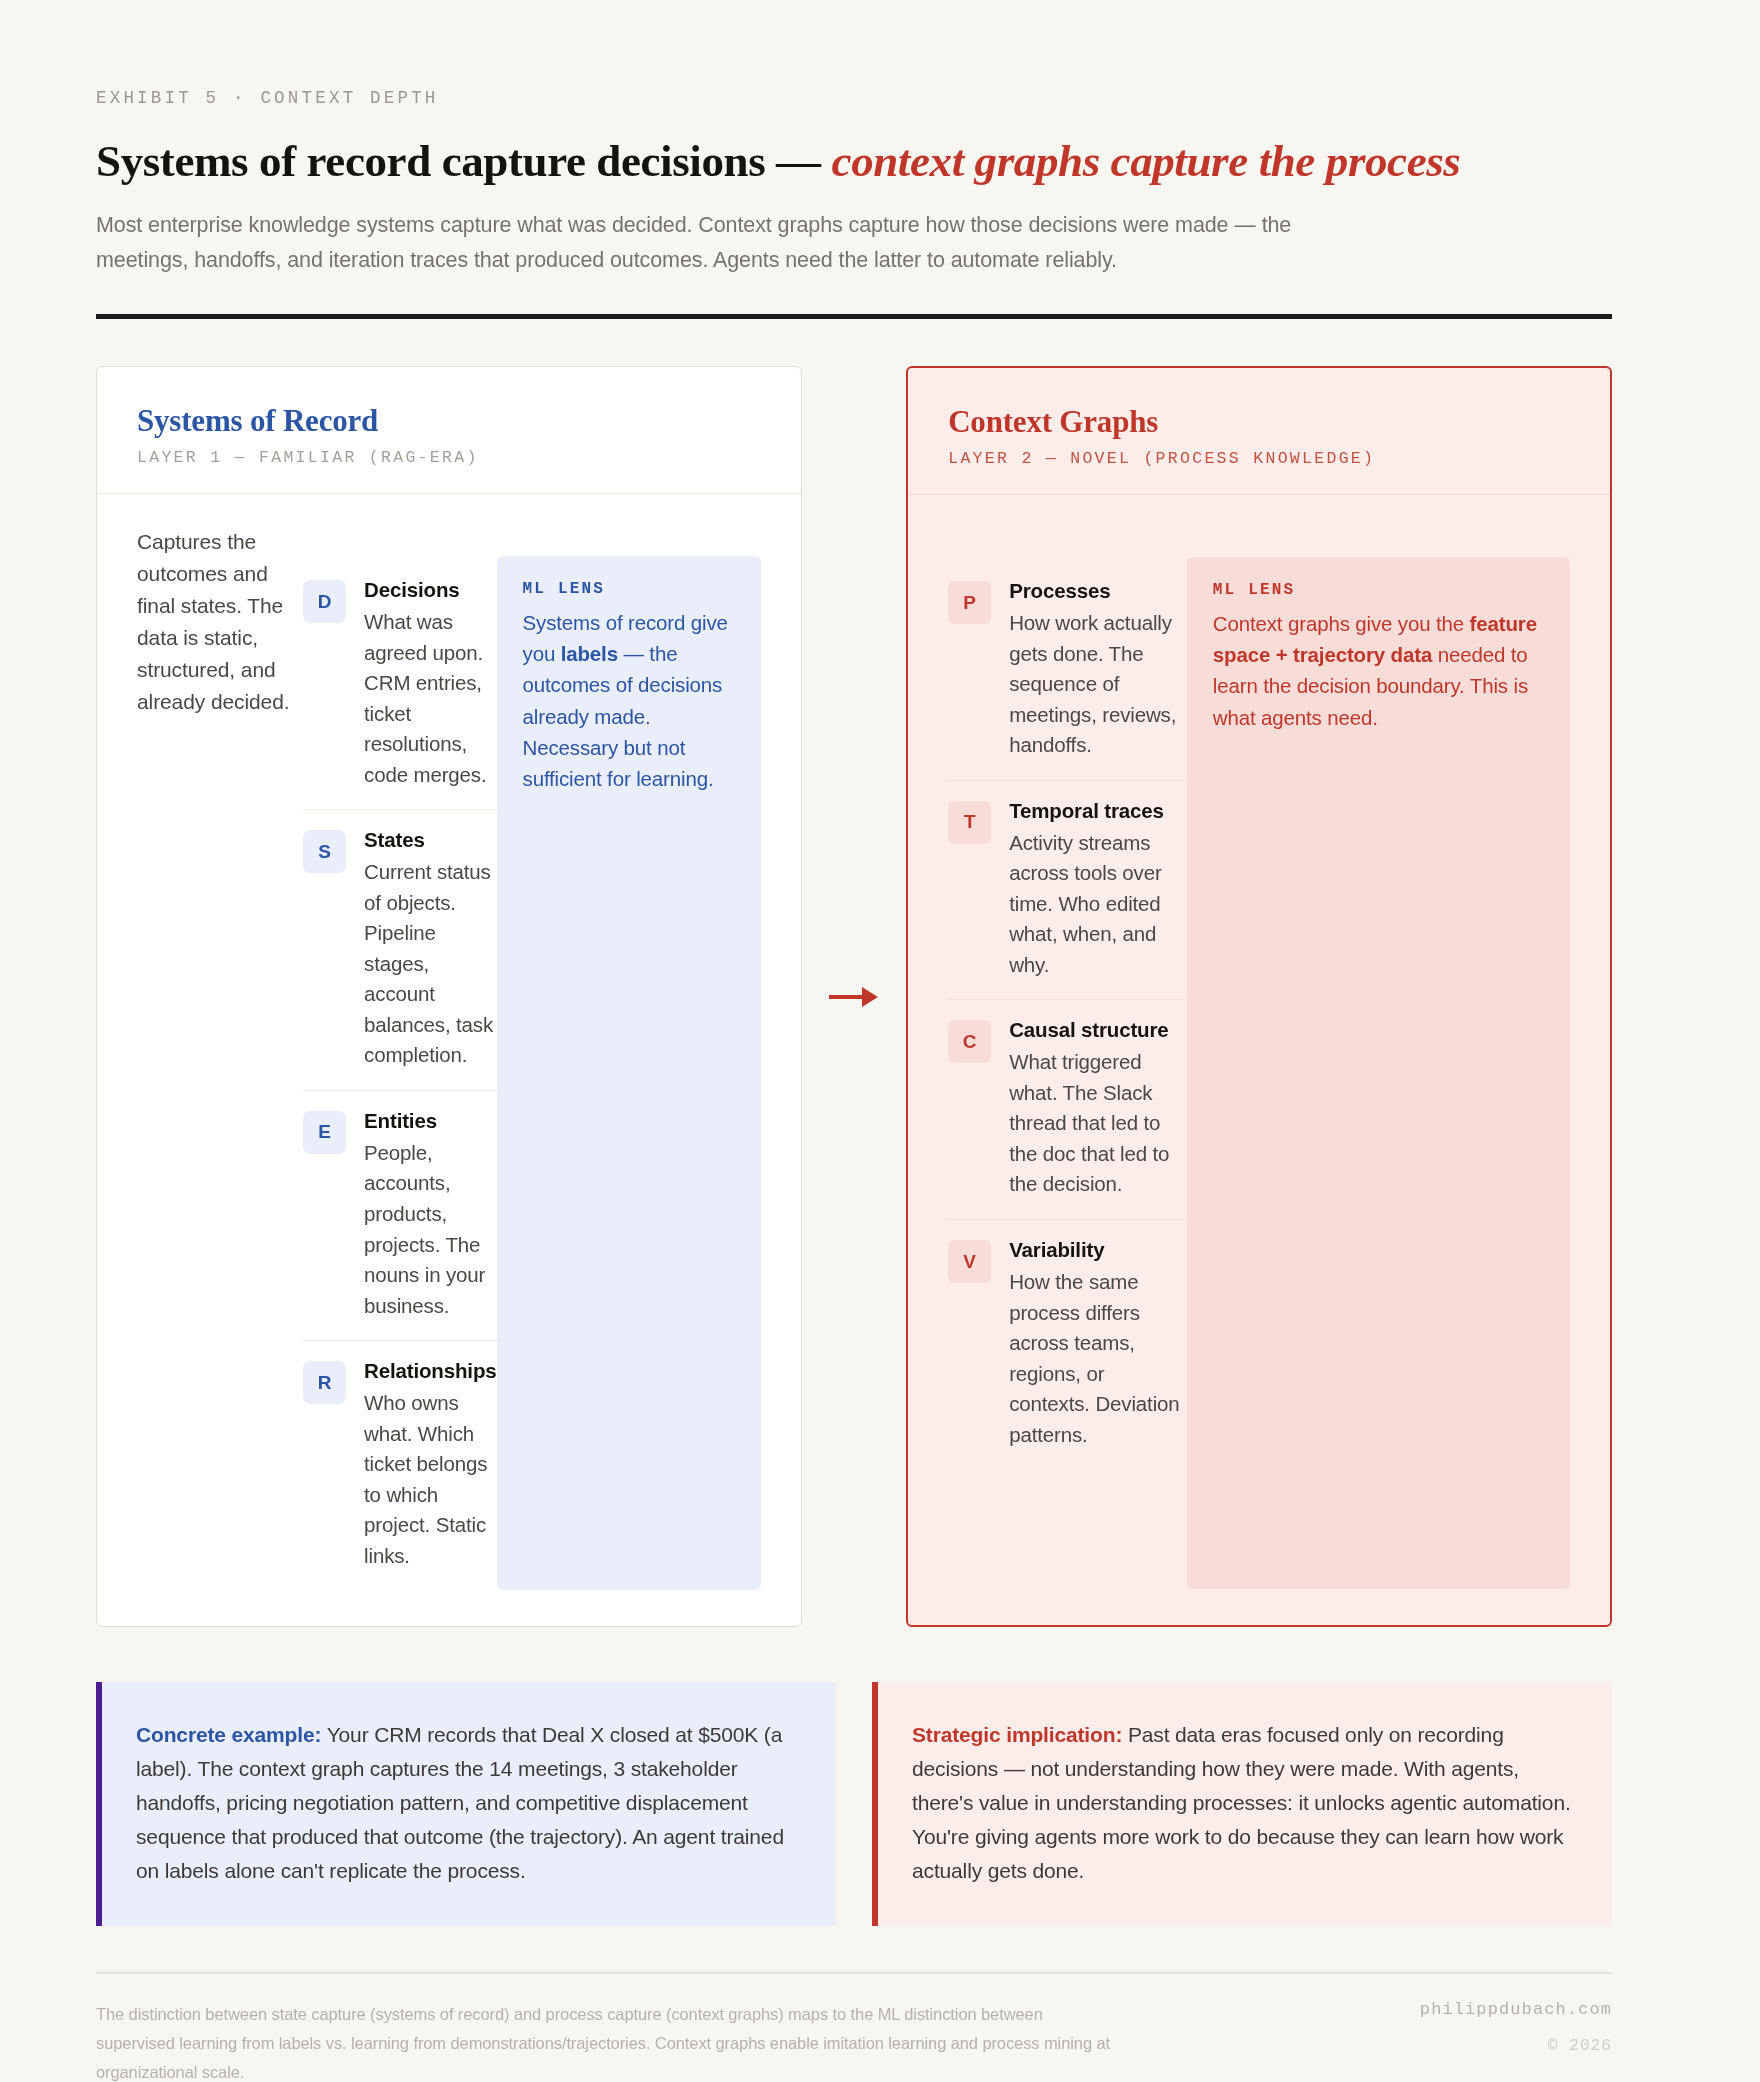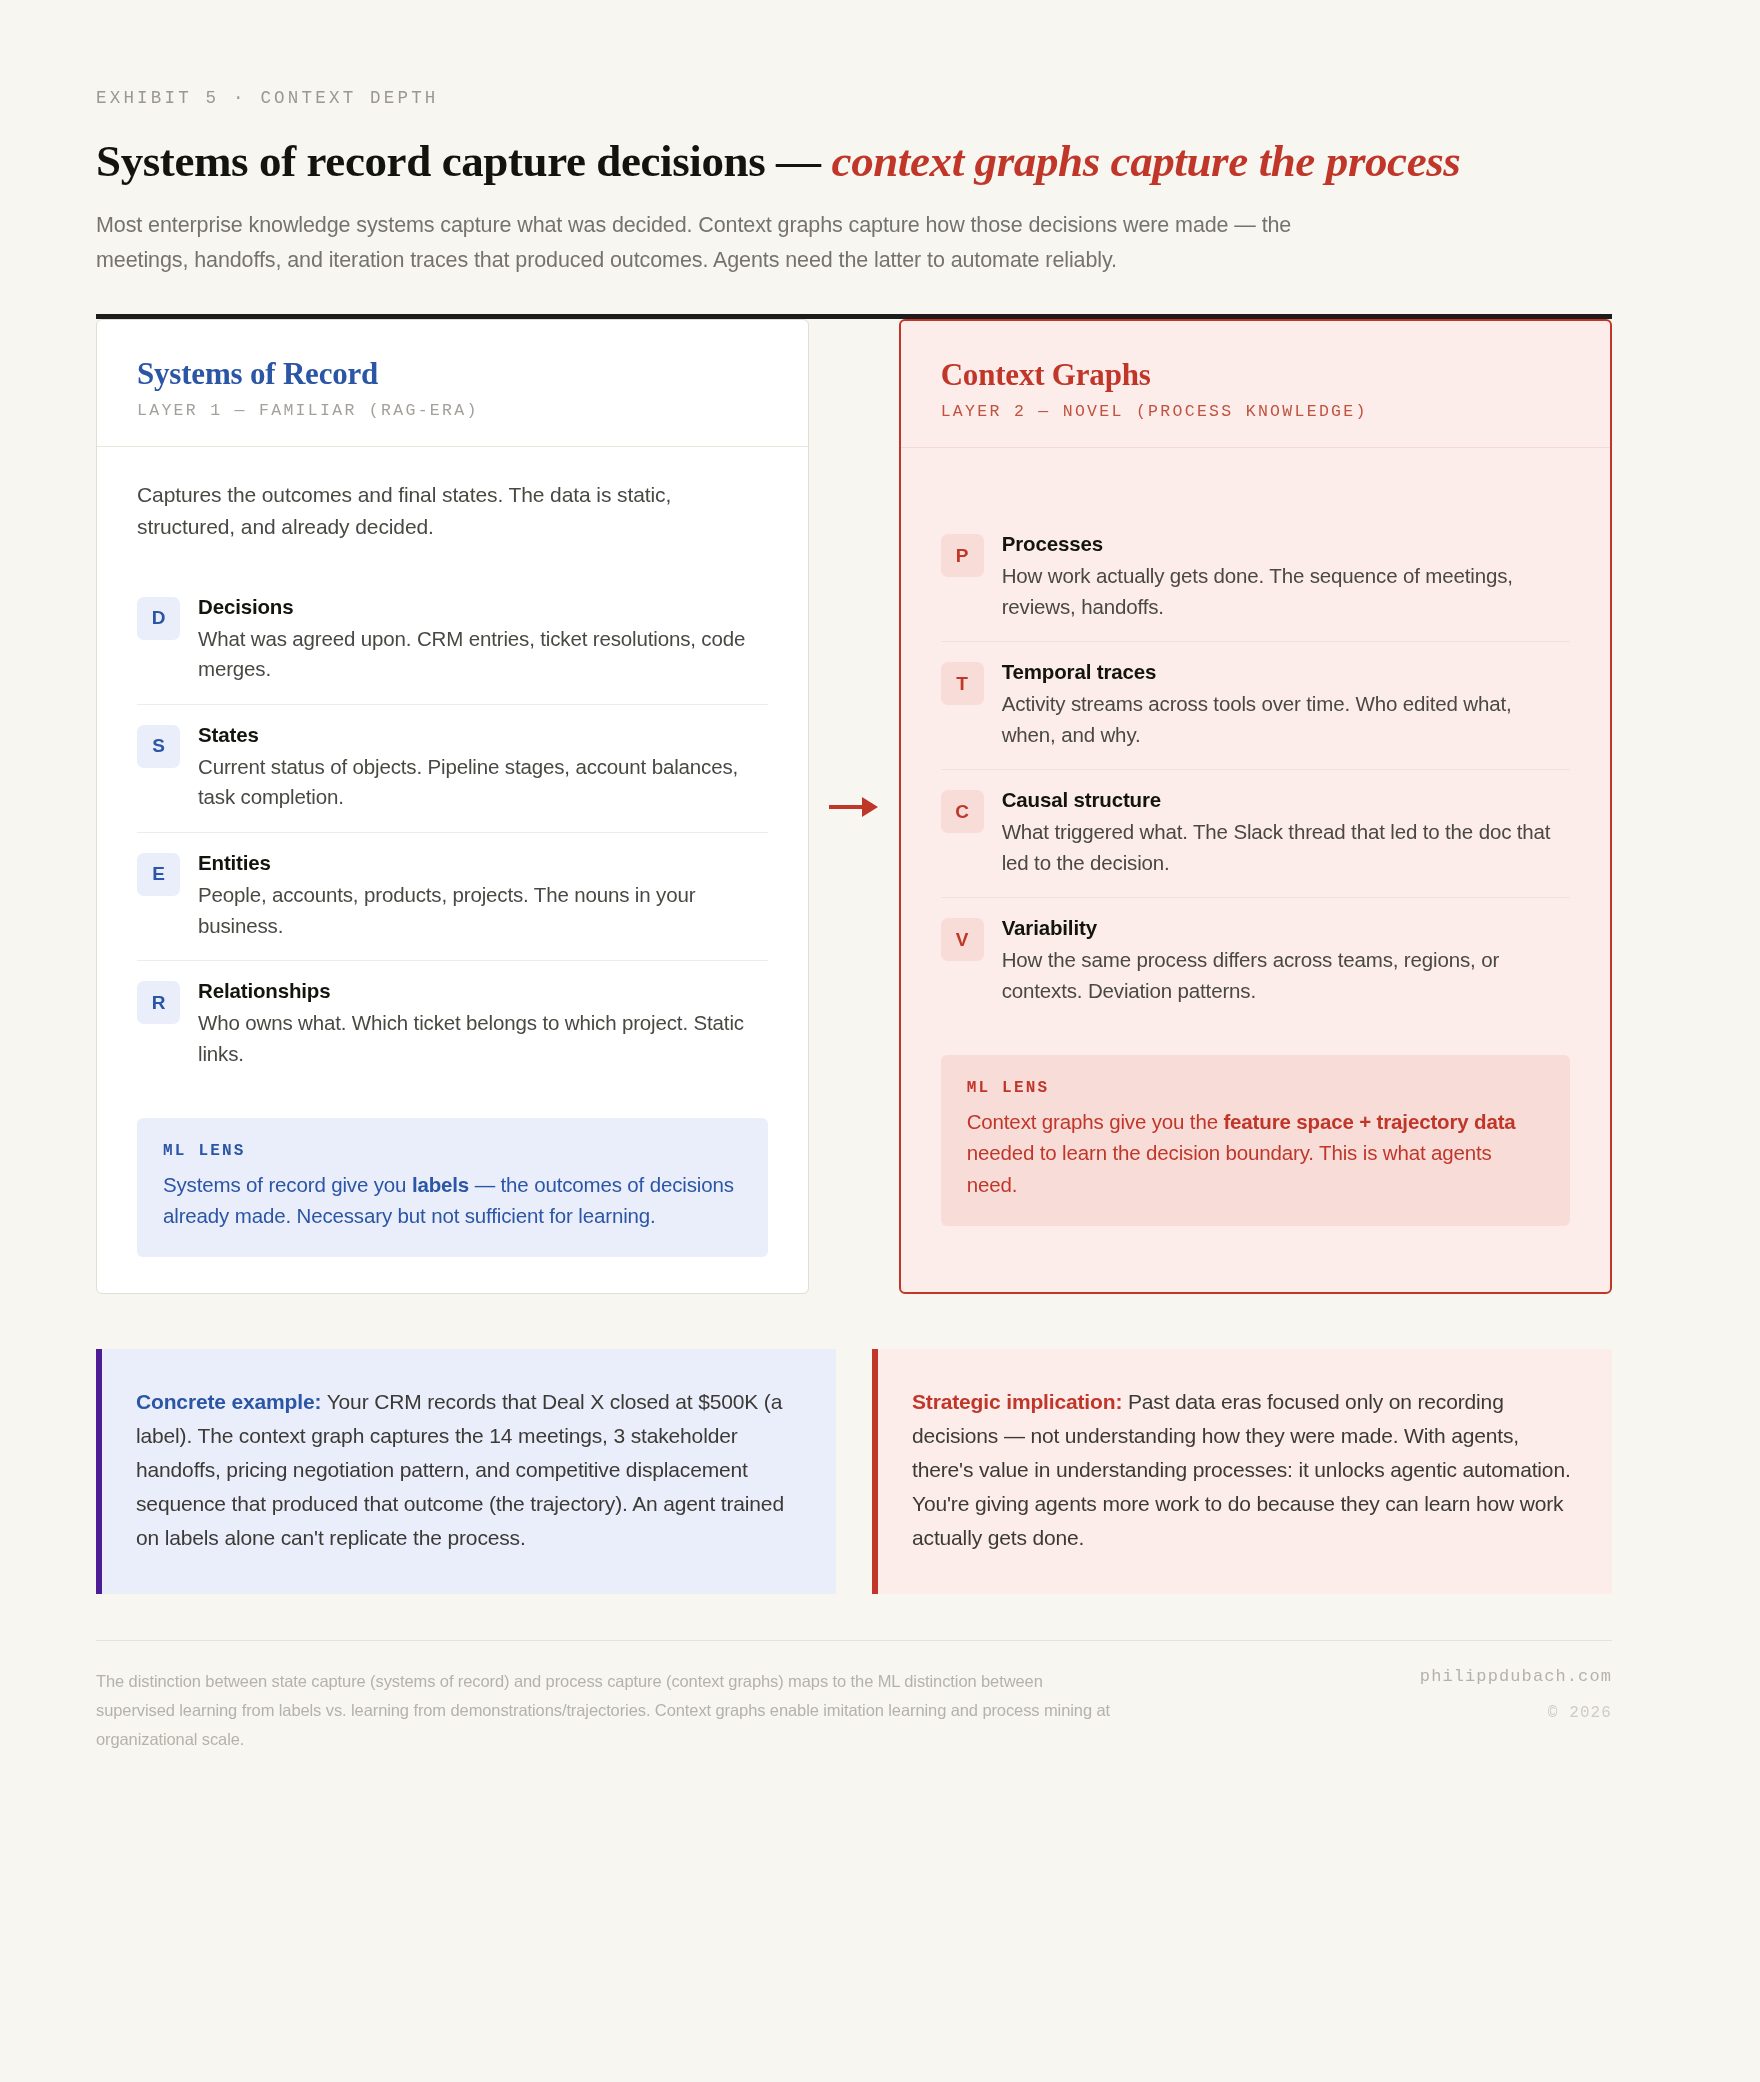--- a/index.html
+++ b/index.html
@@ -61,22 +61,23 @@
   .rule {
     margin-top: 36px;
     height: 5px;
     background: #1c1c1c;
     width: 100%;
   }
 
   
   .cols {
     display: flex;
+    margin-top: 47px;
     align-items: stretch;
-    gap: 0;
+    gap: 8px;
   }
 
   .card {
     width: 734px;
     border-radius: 6px;
     display: flex;
     flex-direction: column;
   }
 
   .card.left {
@@ -109,21 +110,21 @@
     letter-spacing: 2.3px;
     margin-top: 9px;
   }
   .card.left .card-sub { color: #a3a099; }
   .card.right .card-sub { color: #c0523f; }
 
   .card-body {
     padding: 32px 40px 36px 40px;
     flex: 1;
     display: flex;
-    flex-direction: column;
+    flex-direction: row;
   }
 
   .card-lede {
     font-size: 21px;
     line-height: 1.52;
     color: #4a4843;
     letter-spacing: -0.1px;
   }
   .card.right .card-lede { color: #4a4843; }
 

